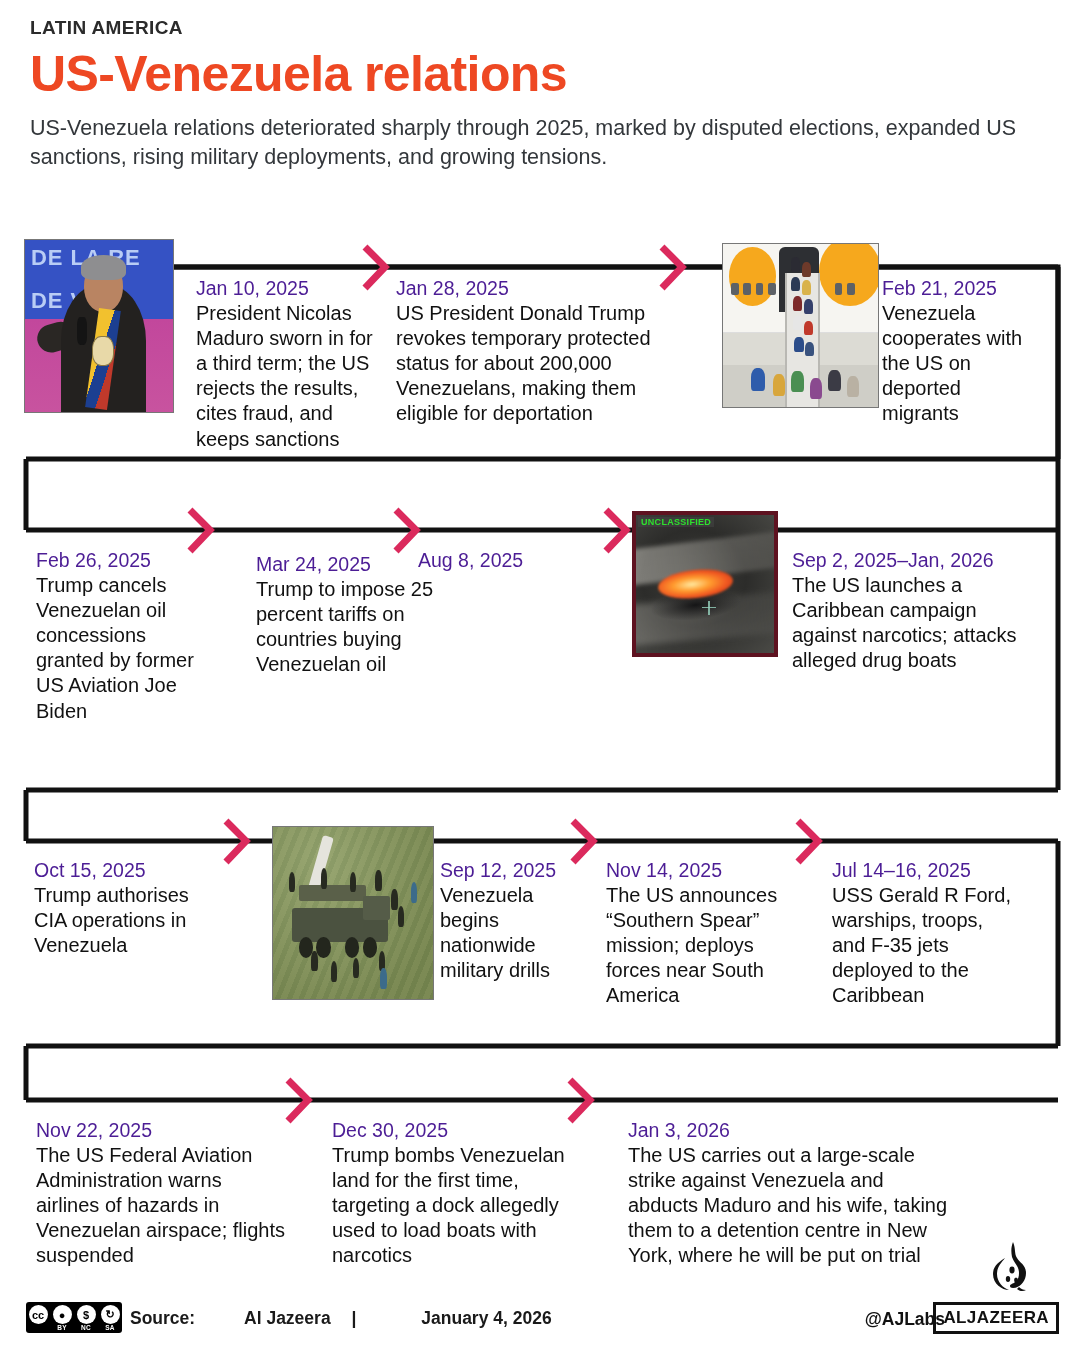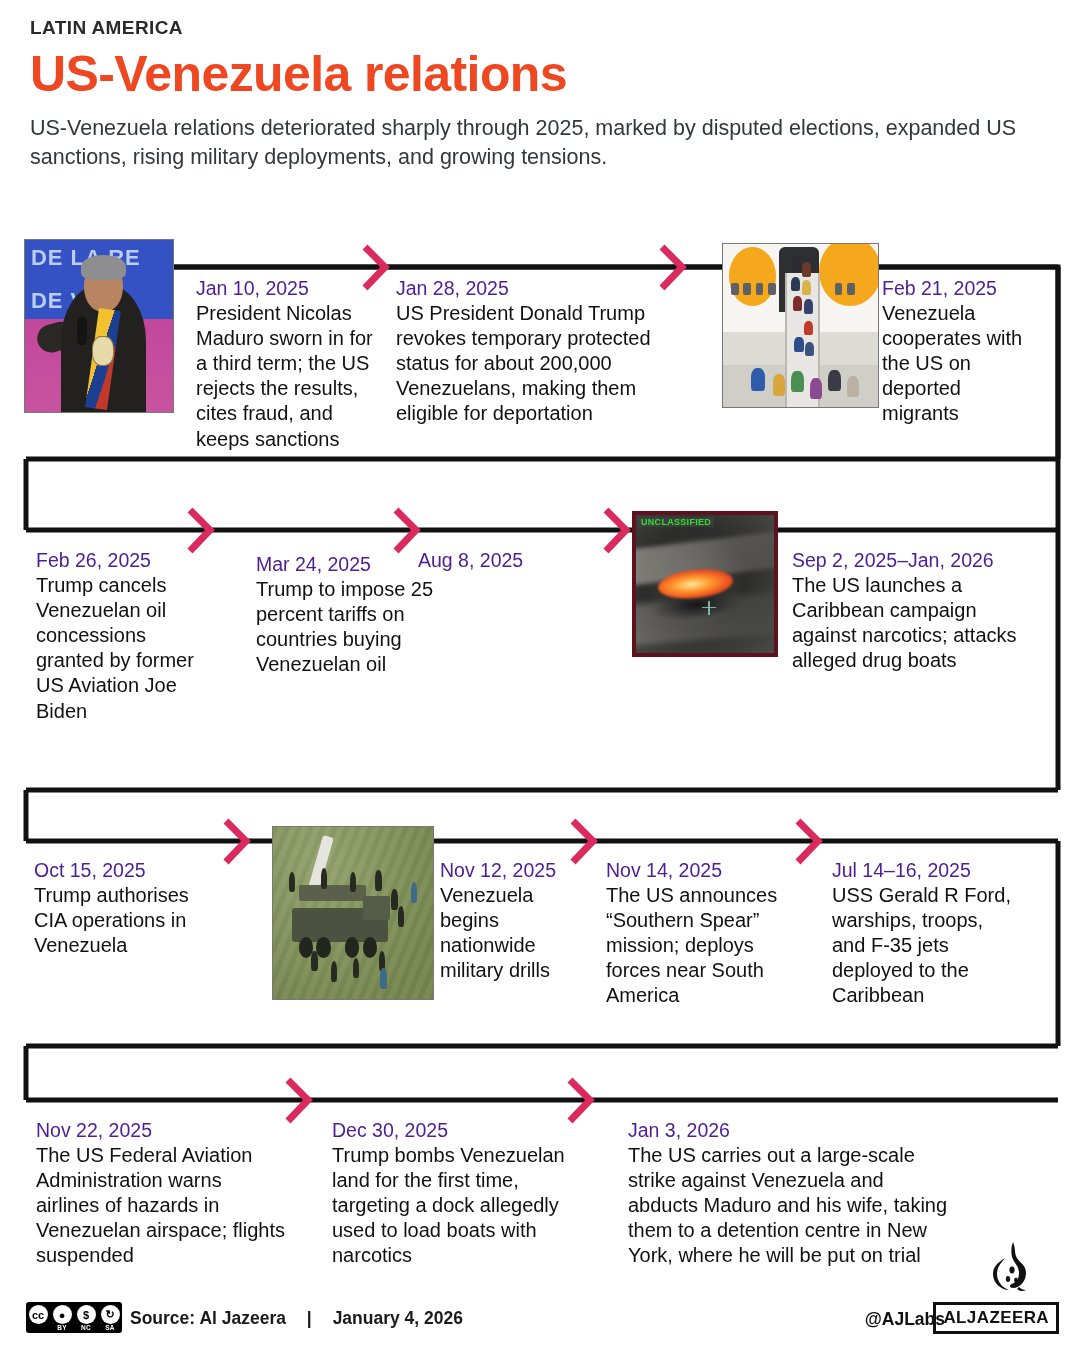--- a/index.html
+++ b/index.html
@@ -108,21 +108,21 @@
   .footer{position:absolute;left:0;bottom:0;width:1081px;height:62px;}
   .cc{position:absolute;left:26px;top:14px;width:96px;height:31px;background:#000;border-radius:3px;display:flex;}
   .cc .ccb{position:relative;width:24px;height:31px;display:flex;flex-direction:column;align-items:center;justify-content:flex-start;}
   .cc .ring{width:19px;height:19px;border-radius:50%;background:#fff;margin-top:3px;
      display:flex;align-items:center;justify-content:center;color:#000;font-size:11px;font-weight:bold;
      font-family:"Liberation Sans",sans-serif;}
   .cc .sub{font-size:6.5px;color:#fff;font-weight:bold;line-height:1;margin-top:1px;letter-spacing:.2px;}
   .src{position:absolute;left:130px;top:20px;font-size:17.5px;font-weight:bold;color:#1a1a1a;}
   .src .sep{display:inline-block;padding:0 16px;color:#1a1a1a;}
   .src .lbl{font-weight:bold;}
-  .src .val{font-weight:bold;}
+  .src .val{font-weight:bold;margin-left:44px;}
   .handle{position:absolute;right:136px;top:21px;font-size:17.5px;font-weight:bold;color:#111;}
   .ajz{position:absolute;right:22px;top:14px;border:3px solid #111;padding:3px 7px;
        font-size:17px;font-weight:bold;letter-spacing:.4px;color:#111;}
   .ajlogo{position:absolute;right:36px;top:-48px;width:64px;height:56px;}
 </style>
 </head>
 <body>
 
 <div class="header">
   <div class="kicker">LATIN AMERICA</div>
@@ -303,21 +303,21 @@
 <div class="ev" style="left:792px;top:548px;width:250px;">
   <div class="date">Sep 2, 2025–Jan, 2026</div>
   <div class="desc">The US launches a Caribbean campaign against narcotics; attacks alleged drug boats</div>
 </div>
 
 <div class="ev" style="left:34px;top:858px;width:175px;">
   <div class="date">Oct 15, 2025</div>
   <div class="desc">Trump authorises CIA operations in Venezuela</div>
 </div>
 <div class="ev" style="left:440px;top:858px;width:132px;">
-  <div class="date">Nov 12, 2025</div>
+  <div class="date">Sep 12, 2025</div>
   <div class="desc">Venezuela begins nationwide military drills</div>
 </div>
 <div class="ev" style="left:606px;top:858px;width:200px;">
   <div class="date">Nov 14, 2025</div>
   <div class="desc">The US announces “Southern Spear” mission; deploys forces near South America</div>
 </div>
 <div class="ev" style="left:832px;top:858px;width:180px;">
   <div class="date">Jul 14–16, 2025</div>
   <div class="desc">USS Gerald R Ford, warships, troops, and F-35 jets deployed to the Caribbean</div>
 </div>

